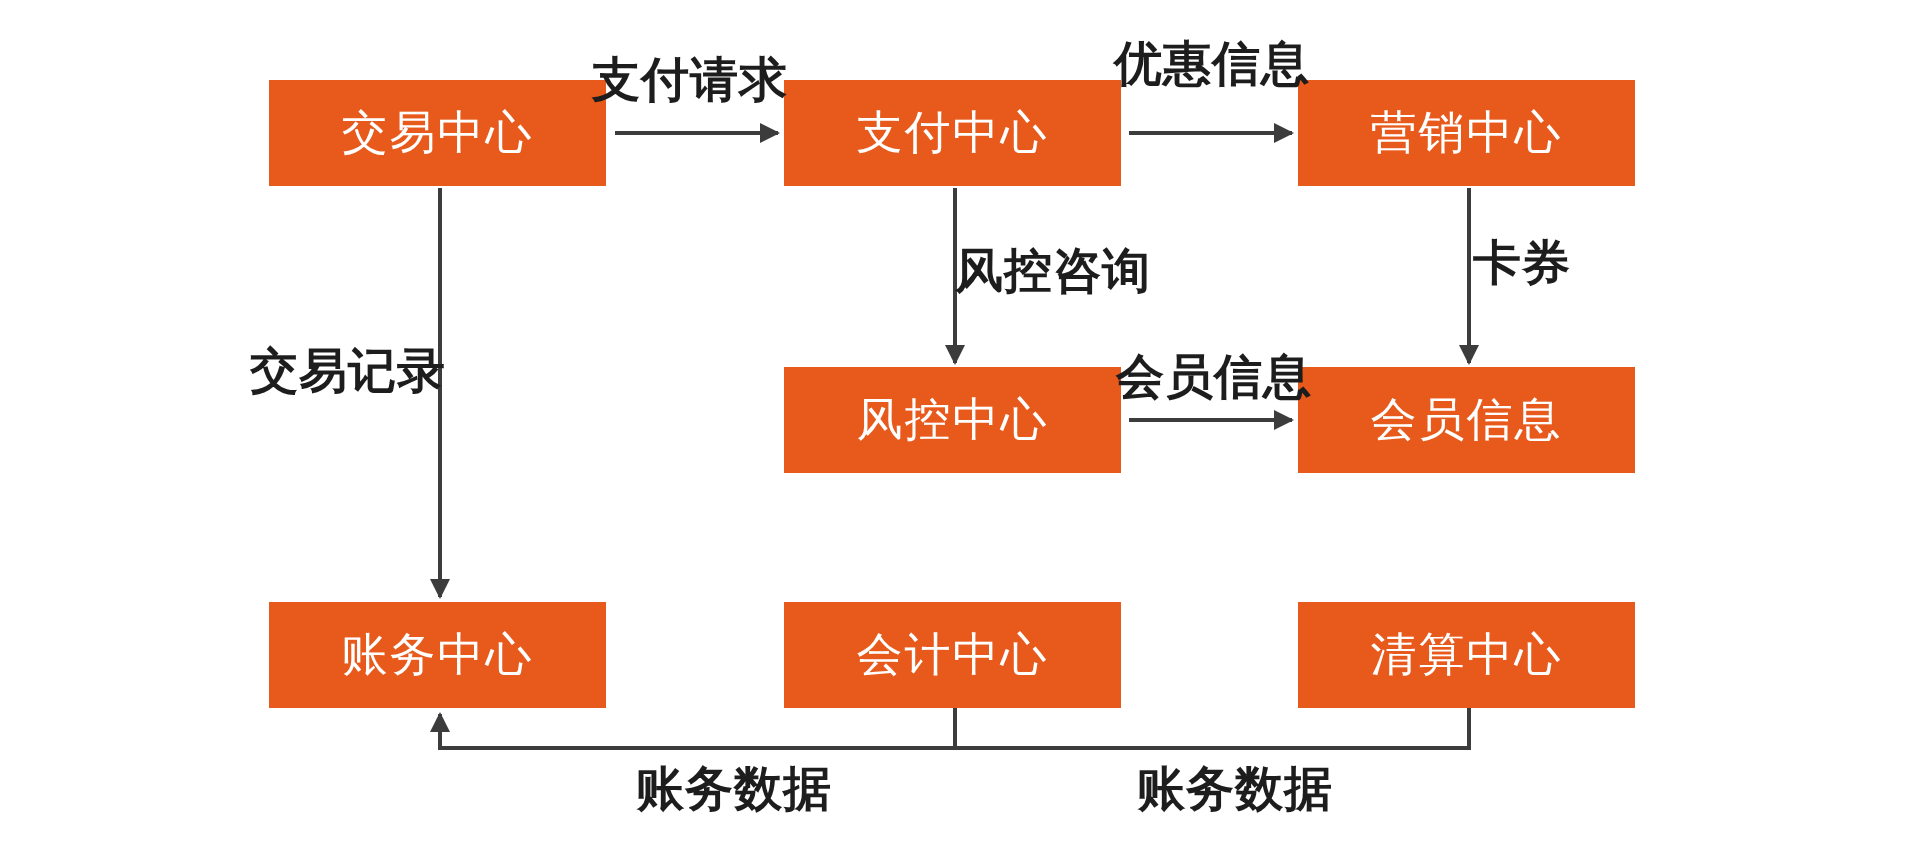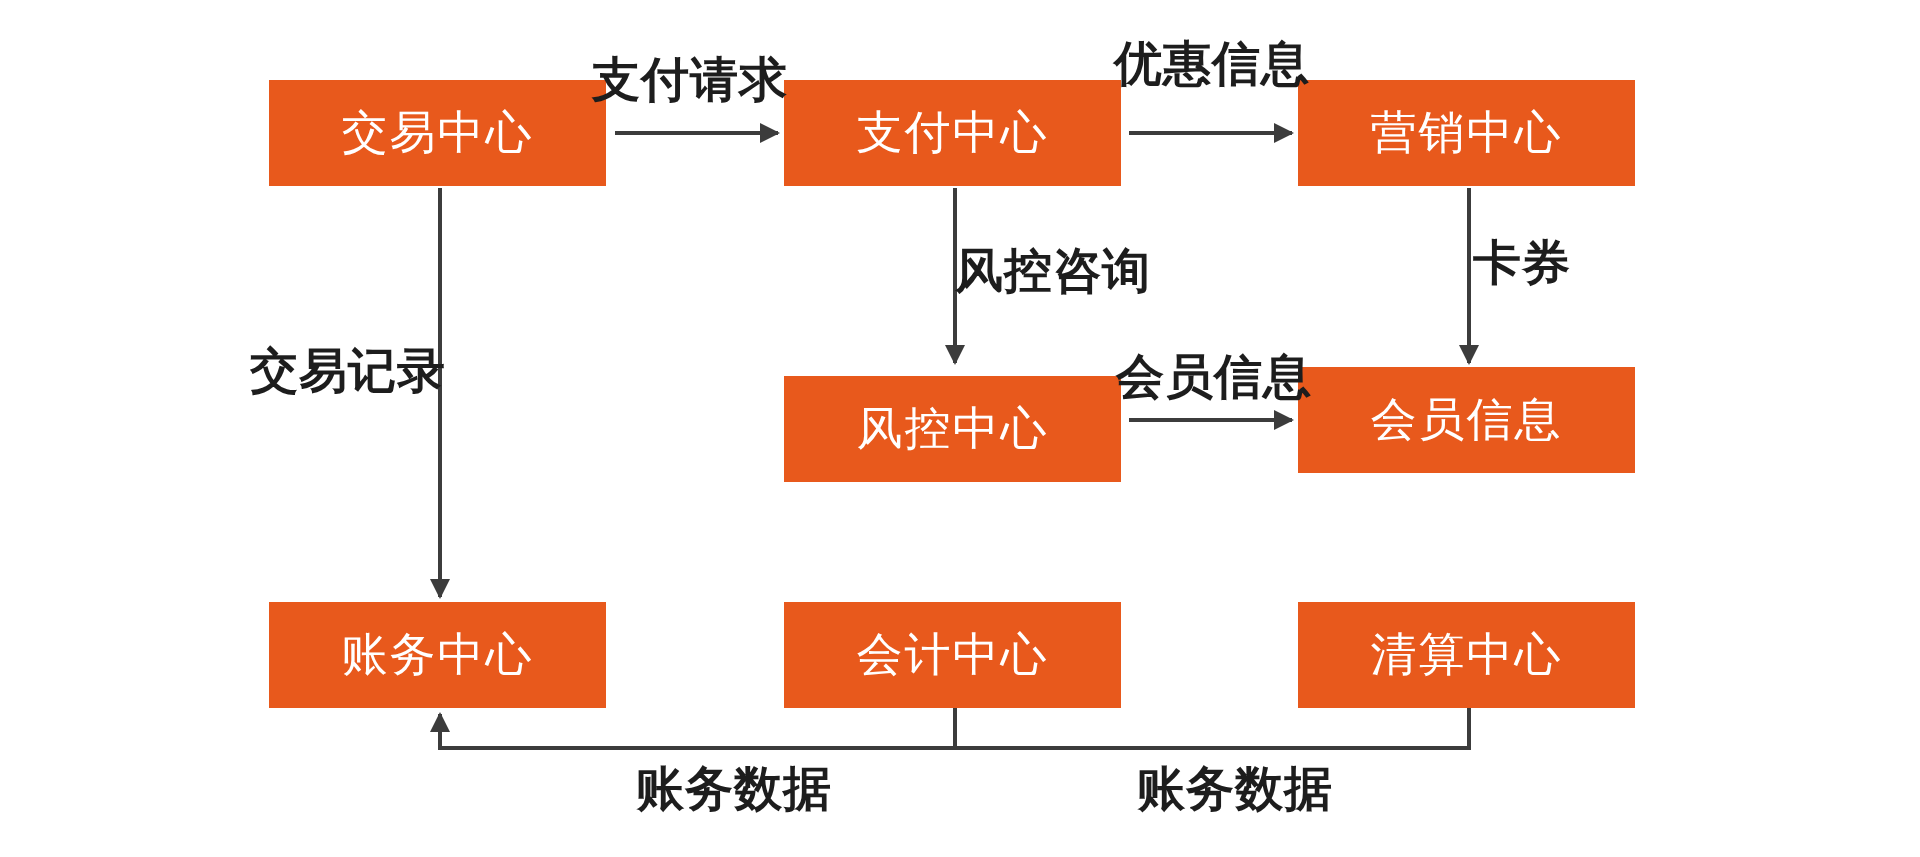--- a/index.html
+++ b/index.html
@@ -80,21 +80,21 @@
     <path class="connector" marker-end="url(#arrow)" d="M 1129 420 L 1292 420"></path>
     <path class="connector" marker-end="url(#arrow)" d="M 440 188 L 440 597"></path>
     <path class="connector" d="M 1469 708 L 1469 748 L 953 748"></path>
     <path class="connector" marker-end="url(#arrow)" d="M 955 708 L 955 748 L 440 748 L 440 714"></path>
   </svg>
 
   <div class="node" style="left:269px; top:80px;">交易中心</div>
   <div class="node" style="left:784px; top:80px;">支付中心</div>
   <div class="node" style="left:1298px; top:80px;">营销中心</div>
 
-  <div class="node" style="left:784px; top:376px;">风控中心</div>
+  <div class="node" style="left:784px; top:367px;">风控中心</div>
   <div class="node" style="left:1298px; top:367px;">会员信息</div>
 
   <div class="node" style="left:269px; top:602px;">账务中心</div>
   <div class="node" style="left:784px; top:602px;">会计中心</div>
   <div class="node" style="left:1298px; top:602px;">清算中心</div>
 
   <div class="edge-label" style="left:690px; top:80px;">支付请求</div>
   <div class="edge-label" style="left:1212px; top:64px;">优惠信息</div>
   <div class="edge-label" style="left:1053px; top:271px;">风控咨询</div>
   <div class="edge-label" style="left:1522px; top:263px;">卡券</div>

